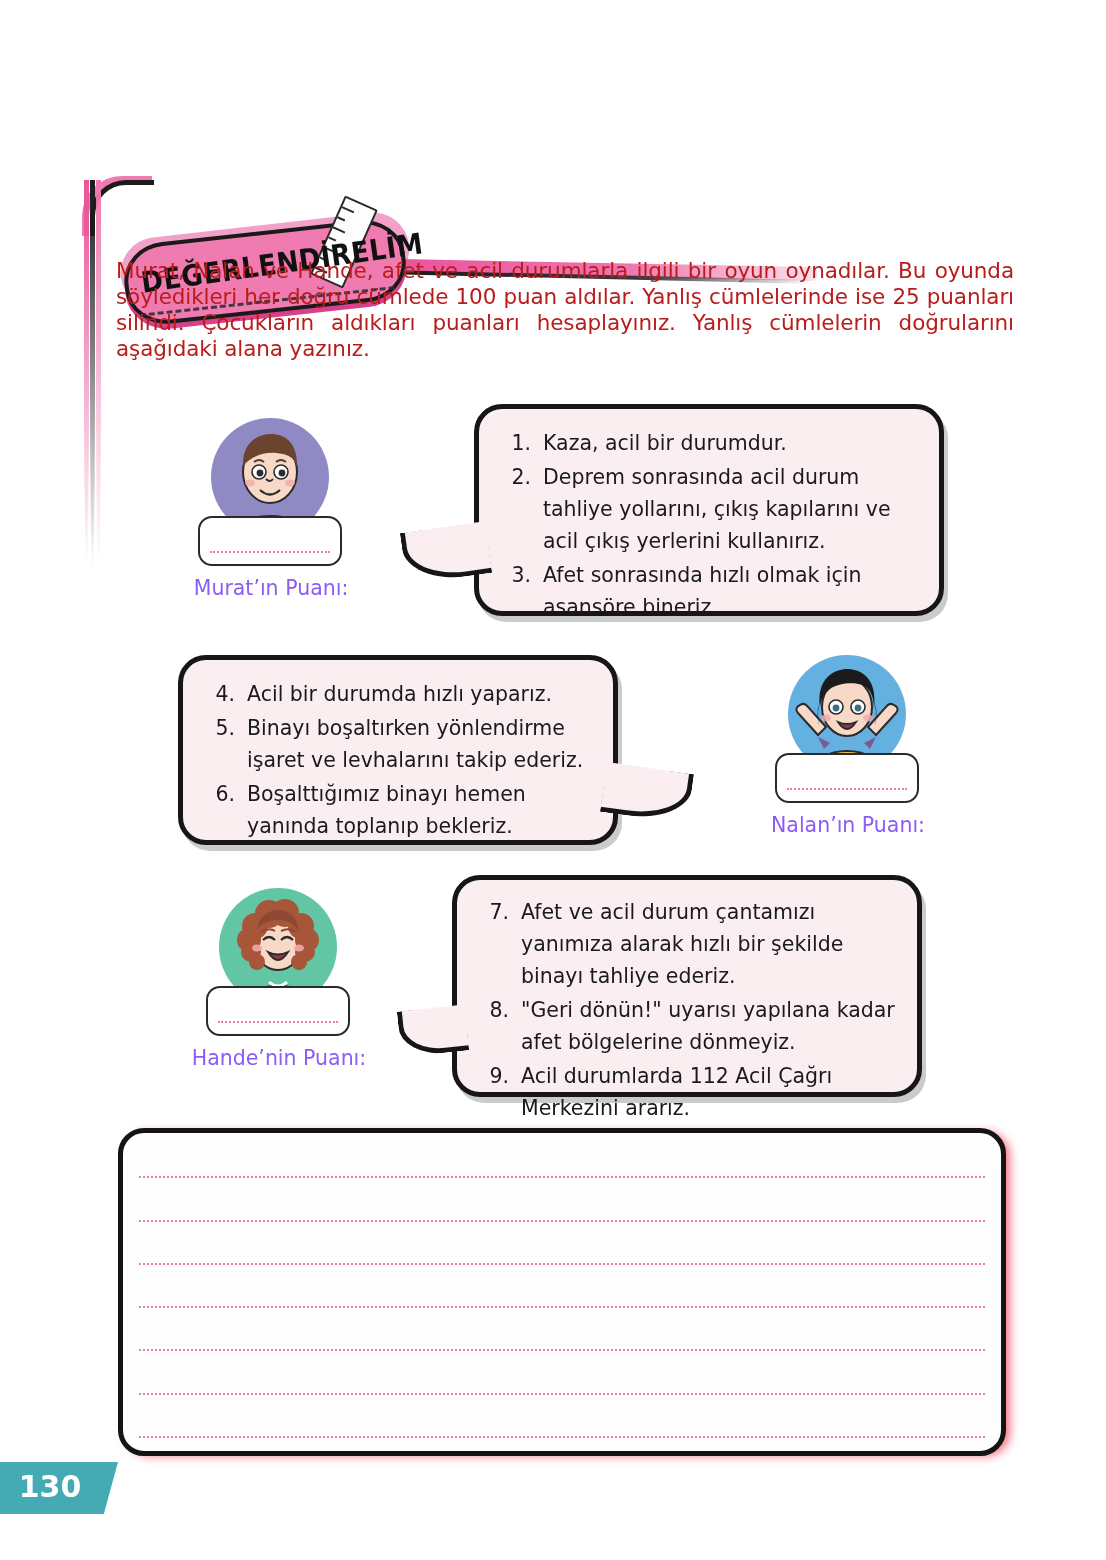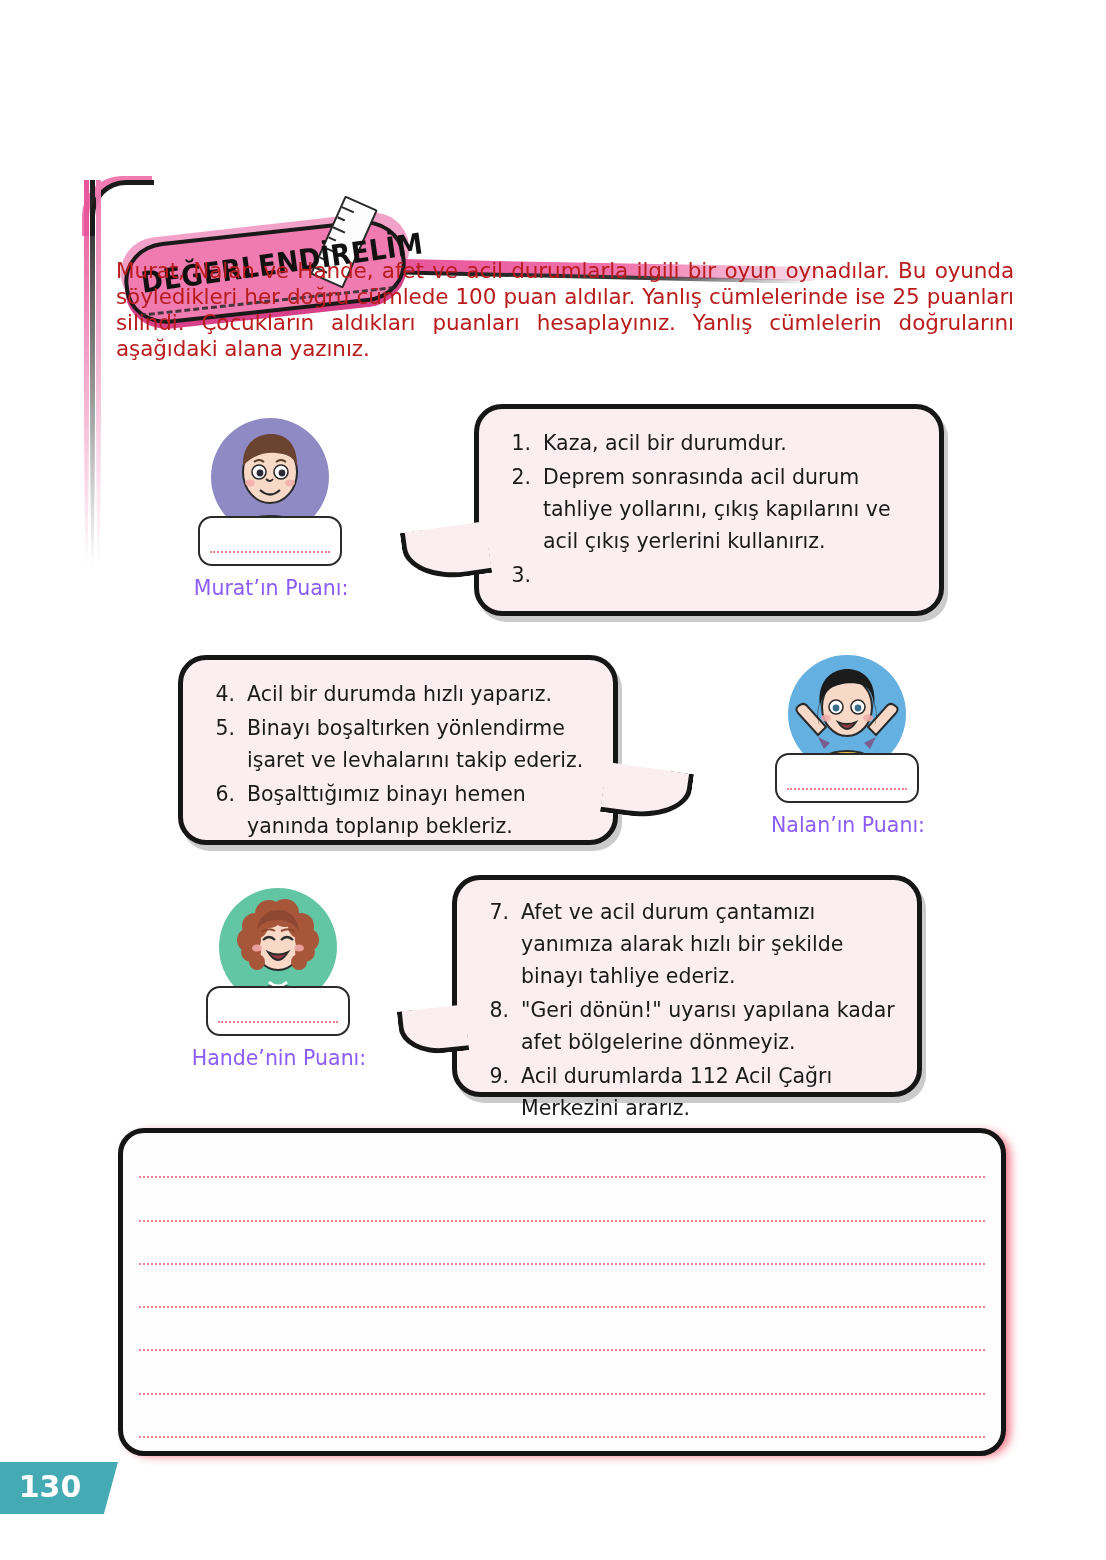--- a/index.html
+++ b/index.html
@@ -391,21 +391,21 @@
     <div class="dots"></div>
   </div>
   <div class="plabel">Hande’nin Puanı:</div>
 </div>
 
 <div class="bubble" id="bubble-1">
   <div class="tail-shape"></div>
   <ol>
     <li><span class="num">1.</span><span>Kaza, acil bir durumdur.</span></li>
     <li><span class="num">2.</span><span>Deprem sonrasında acil durum tahliye yollarını, çıkış kapılarını ve acil çıkış yerlerini kullanırız.</span></li>
-    <li><span class="num">3.</span></li>
+    <li><span class="num">3.</span><span>Afet sonrasında hızlı olmak için asansöre bineriz.</span></li>
   </ol>
 </div>
 
 <div class="bubble" id="bubble-2">
   <div class="tail-shape"></div>
   <ol>
     <li><span class="num">4.</span><span>Acil bir durumda hızlı yaparız.</span></li>
     <li><span class="num">5.</span><span>Binayı boşaltırken yönlendirme işaret ve levhalarını takip ederiz.</span></li>
     <li><span class="num">6.</span><span>Boşalttığımız binayı hemen yanında toplanıp bekleriz.</span></li>
   </ol>

